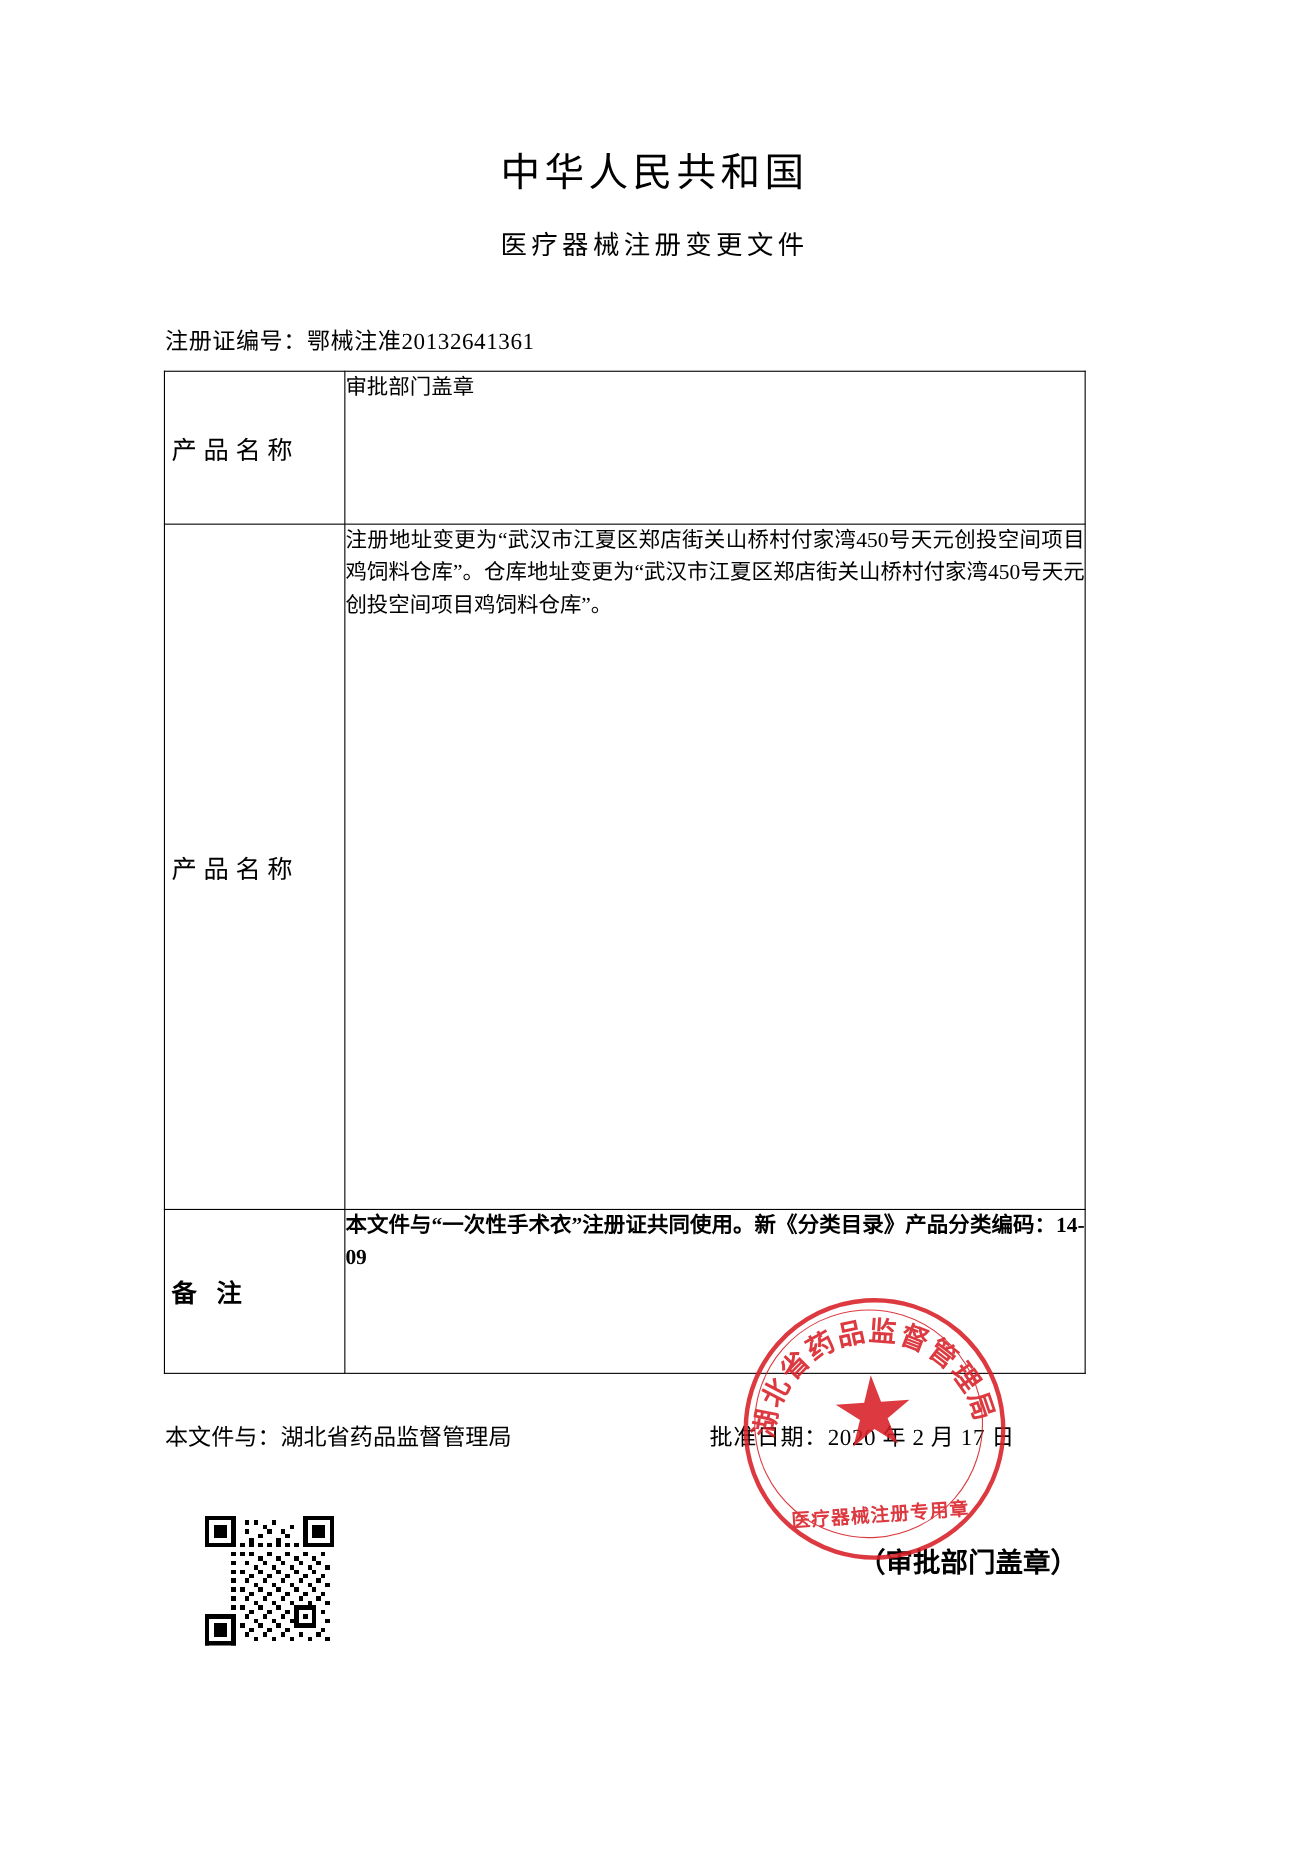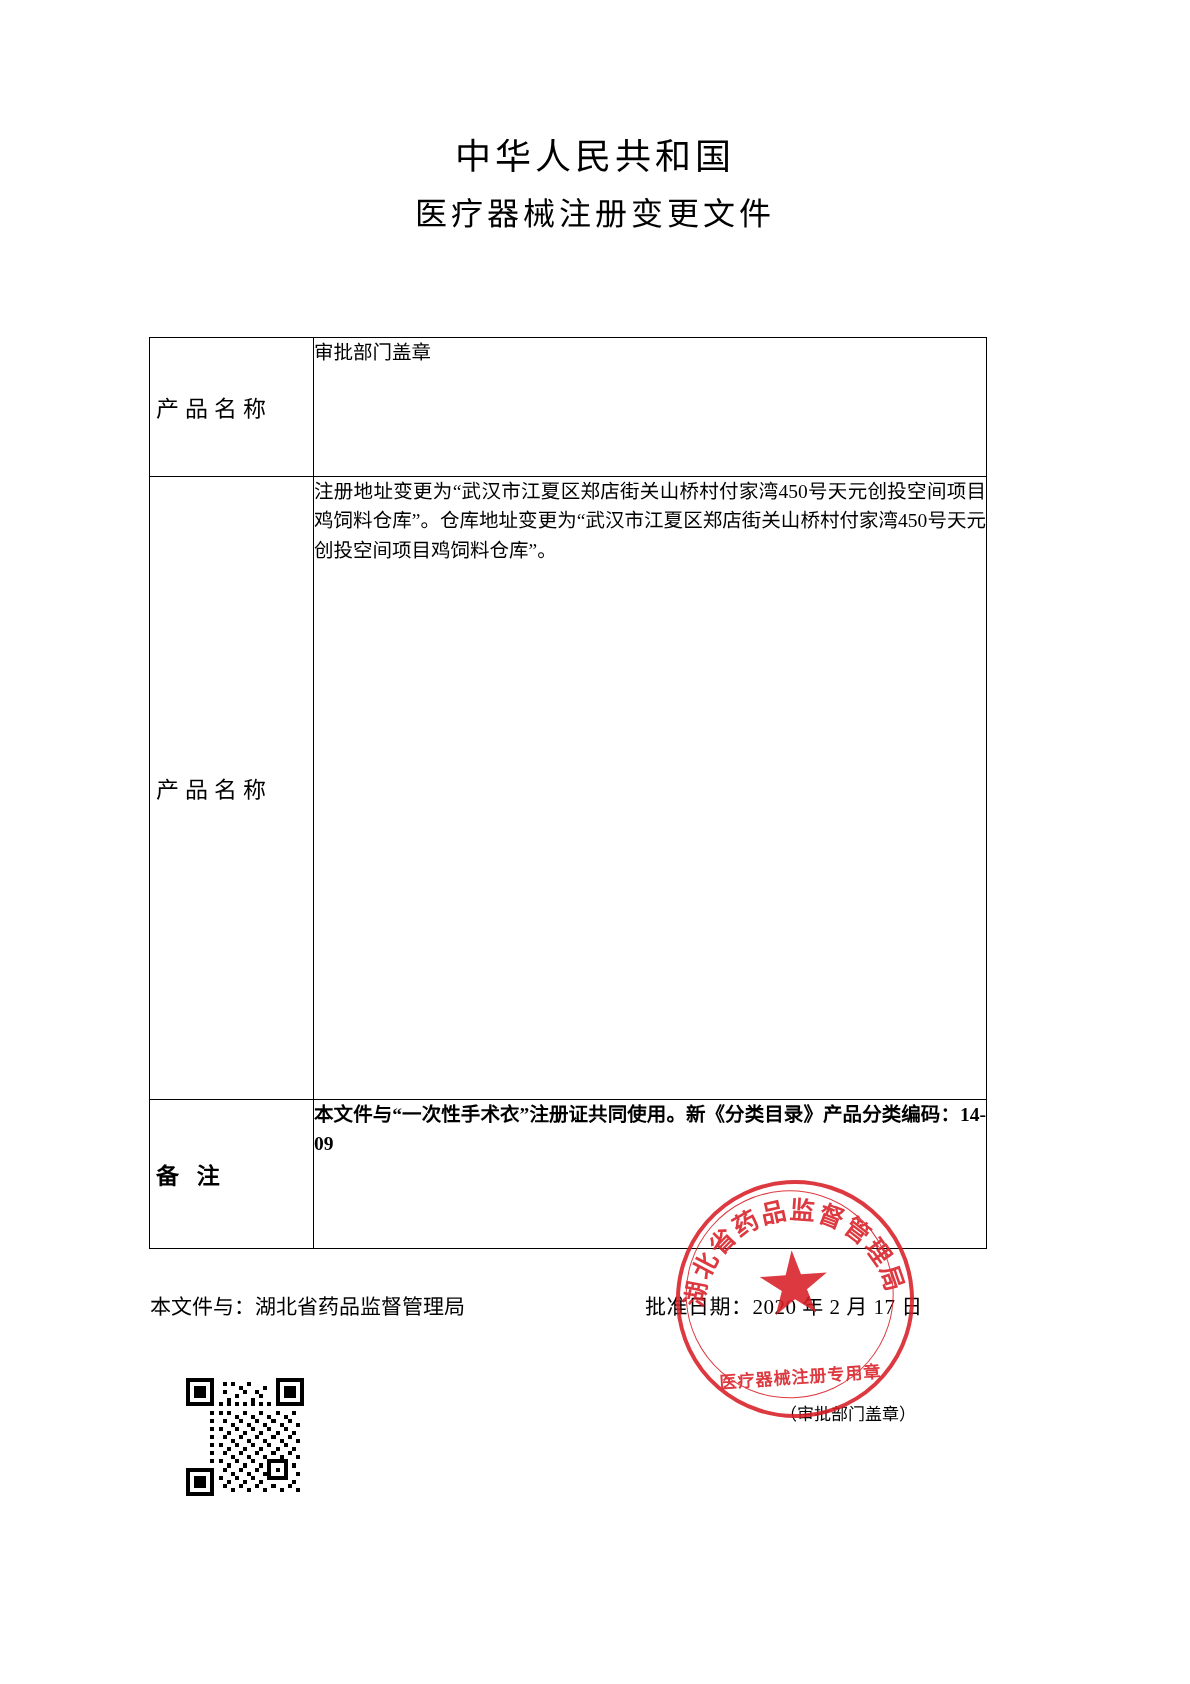--- a/index.html
+++ b/index.html
@@ -30,24 +30,24 @@
     width: 1190px;
     text-align: center;
   }
   .title-line1 {
     font-size: 36px;
     letter-spacing: 4px;
     line-height: 1.55;
     font-weight: 500;
   }
   .title-line2 {
-    font-size: 32px;
+    font-size: 24px;
     letter-spacing: 4px;
     line-height: 1.55;
-    margin-top: 4px;
+    margin-top: 20px;
     font-weight: 500;
   }
 
   
   .reg-no {
     position: absolute;
     left: 150px;
     top: 293px;
     font-size: 21px;
     letter-spacing: 0.5px;
@@ -104,22 +104,23 @@
     position: absolute;
     left: 495px;
     top: 0;
     white-space: nowrap;
     letter-spacing: 0.5px;
   }
   .seal-note {
     position: absolute;
     left: 780px;
     top: 1400px;
-    font-size: 17px;
+    font-size: 25px;
     white-space: nowrap;
+    font-weight: bold;
   }
 
   
   .seal {
     position: absolute;
     left: 676px;
     top: 1180px;
     width: 230px;
     height: 230px;
     border-radius: 50%;
@@ -183,20 +184,21 @@
 </head>
 <body>
 
 <div class="page">
 
   <div class="title-block">
     <div class="title-line1">中华人民共和国</div>
     <div class="title-line2">医疗器械注册变更文件</div>
   </div>
 
+  <div class="reg-no">注册证编号：鄂械注准20132641361</div>
 
   <table class="doc-table">
     <tbody>
       <tr class="row-name">
         <td class="label-cell">产品名称</td>
         <td class="value-cell">审批部门盖章</td>
       </tr>
       <tr class="row-change">
         <td class="label-cell">产品名称</td>
         <td class="value-cell">注册地址变更为“武汉市江夏区郑店街关山桥村付家湾450号天元创投空间项目鸡饲料仓库”。仓库地址变更为“武汉市江夏区郑店街关山桥村付家湾450号天元创投空间项目鸡饲料仓库”。</td>

